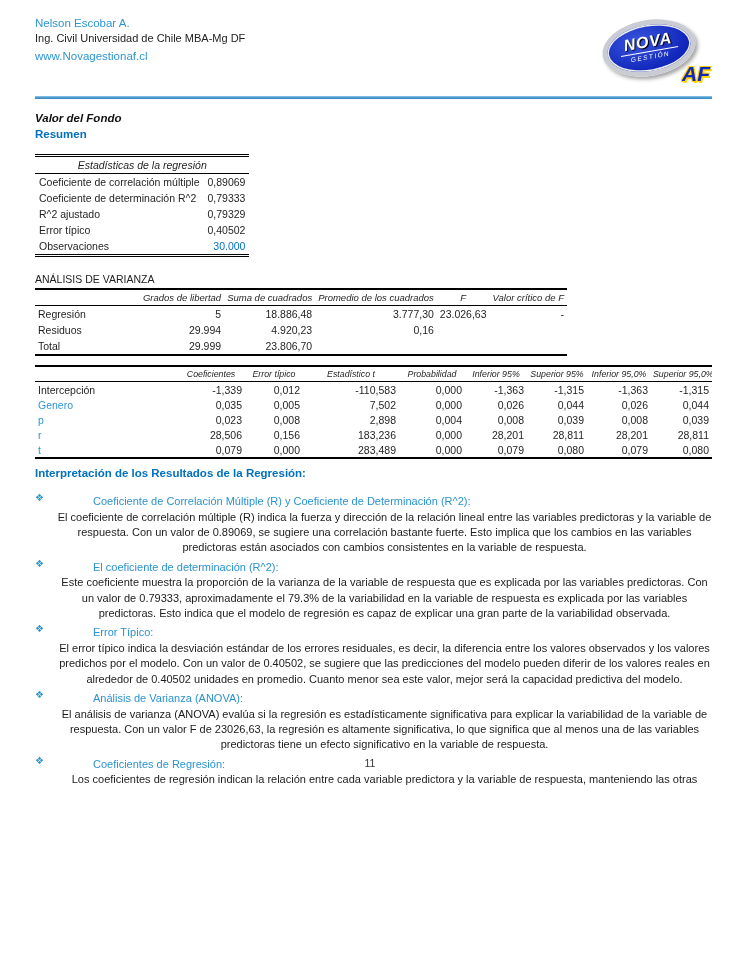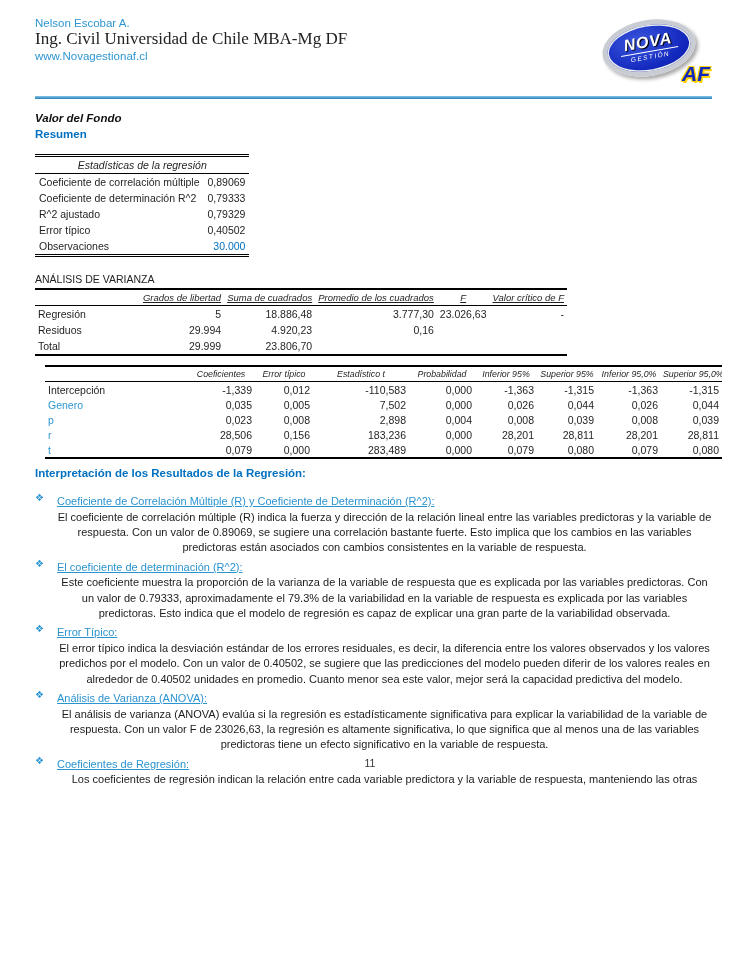--- a/index.html
+++ b/index.html
@@ -3,21 +3,21 @@
 <meta charset="utf-8">
 <style>
   * { margin:0; padding:0; box-sizing:border-box; }
   html,body { background:#ffffff; }
   body { width:740px; height:958px; font-family:"Liberation Sans", sans-serif; color:#1f1f1f; }
   .page { position:relative; width:740px; height:791px; padding:16px 28px 0 35px; overflow:hidden; }
 
   
   .hdr { position:relative; height:74px; }
   .hdr-author { color:#2e96d2; font-size:11.5px; line-height:15px; }
-  .hdr-degree { color:#222; font-size:17px; line-height:15px;font-family:Liberation Serif, serif; }
+  .hdr-degree { color:#222; font-size:11px; line-height:15px; }
   .hdr-site { color:#2e96d2; font-size:11.5px; line-height:15px; text-decoration:none; cursor:pointer; }
   .logo { position:absolute; top:2px; right:2px; width:110px; height:66px; }
   .logo-ellipse { position:absolute; left:2px; top:2px; width:94px; height:56px; border-radius:50%;
       background:radial-gradient(ellipse at 38% 32%, #3a55dd 0%, #1228bd 65%, #0d1fa0 100%);
       border:5px solid #c9ccd2; box-shadow:2px 3px 4px rgba(0,0,0,.35), inset 0 0 0 1.5px #e8eaee;
       transform:rotate(-10deg); text-align:center; }
   .logo-nova { display:block; margin-top:8px; color:#fff; font-weight:bold; font-style:italic; font-size:16px; letter-spacing:1px; text-shadow:1px 1px 1px #000; }
   .logo-gestion { display:block; color:#fff; font-style:italic; font-size:6.5px; letter-spacing:1.5px; border-top:1px solid #fff; width:58px; margin:0 auto; padding-top:1px; }
   .logo-af { position:absolute; right:0; bottom:-2px; font-weight:bold; font-style:italic; font-size:21px; color:#1228bd;
       text-shadow:1.5px 1.5px 0 #ffd400, -1px 1px 0 #ffd400, 1px -1px 0 #ffd400, -1px -1px 0 #ffd400; }
@@ -34,36 +34,36 @@
 
   
   .stats-table { margin-top:14px; width:214px; border-top:3px double #000; border-bottom:3px double #000; }
   .stats-table .t-title td { font-style:italic; text-align:center; border-bottom:1px solid #000; padding:2px 4px; }
   .stats-table td { padding:2px 4px;margin-left:40px; }
   .val-highlight { color:#0070c0; font-weight:normal; }
 
   
   .anova-label { margin-top:16px; font-size:10.5px; color:#222; padding-bottom:3px; }
   .anova-table { width:532px; border-top:2px solid #000; border-bottom:2px solid #000; }
-  .anova-table thead th { font-style:italic; font-weight:normal; font-size:9.5px; border-bottom:1px solid #000; text-align:center; padding:2px 3px;text-decoration:underline; }
+  .anova-table thead th { font-style:italic; font-weight:normal; font-size:9.5px; border-bottom:1px solid #000; text-align:center; padding:2px 3px; }
   .anova-table td { padding:2px 3px; }
 
   
-  .coef-table { margin-top:9px; width:677px; border-top:2px solid #000; border-bottom:2px solid #000; table-layout:fixed;margin-left:10px; }
+  .coef-table { margin-top:9px; width:677px; border-top:2px solid #000; border-bottom:2px solid #000; table-layout:fixed; }
   .coef-table thead th { font-style:italic; font-weight:normal; font-size:8.8px; border-bottom:1px solid #000; text-align:center; padding:2px 2px; overflow:hidden; }
   .coef-table td { padding:1.5px 3px; overflow:hidden; }
   .coef-table .rowlabel { text-align:left; }
   .var-link { color:#2e96d2; }
 
   
   .interp-heading { margin-top:8px; font-size:11.5px; font-weight:bold; color:#0070c0; }
   .bullets { margin-top:12px; }
   .bullet-item { position:relative; padding-left:22px; margin-bottom:1px; }
   .bullet-glyph { position:absolute; left:0; top:1px; color:#2e96d2; font-size:10px; }
-  .bullet-title { display:inline-block; color:#2b93cf; font-size:11px; line-height:15.5px; text-decoration:underline; text-decoration-color:#2b93cf; }
+  .bullet-title { display:inline-block; color:#2b93cf; font-size:11px; line-height:15.5px; text-decoration-color:#2b93cf;margin-left:36px; }
   .bullet-body { font-size:11px; line-height:15.4px; color:#1c1c1c; text-align:center; }
 
   .page-number { position:absolute; left:0; right:0; bottom:22px; text-align:center; font-size:10.5px; color:#333; }
 </style>
 </head>
 <body>
 
 <div class="page">
 
   <div class="hdr">

